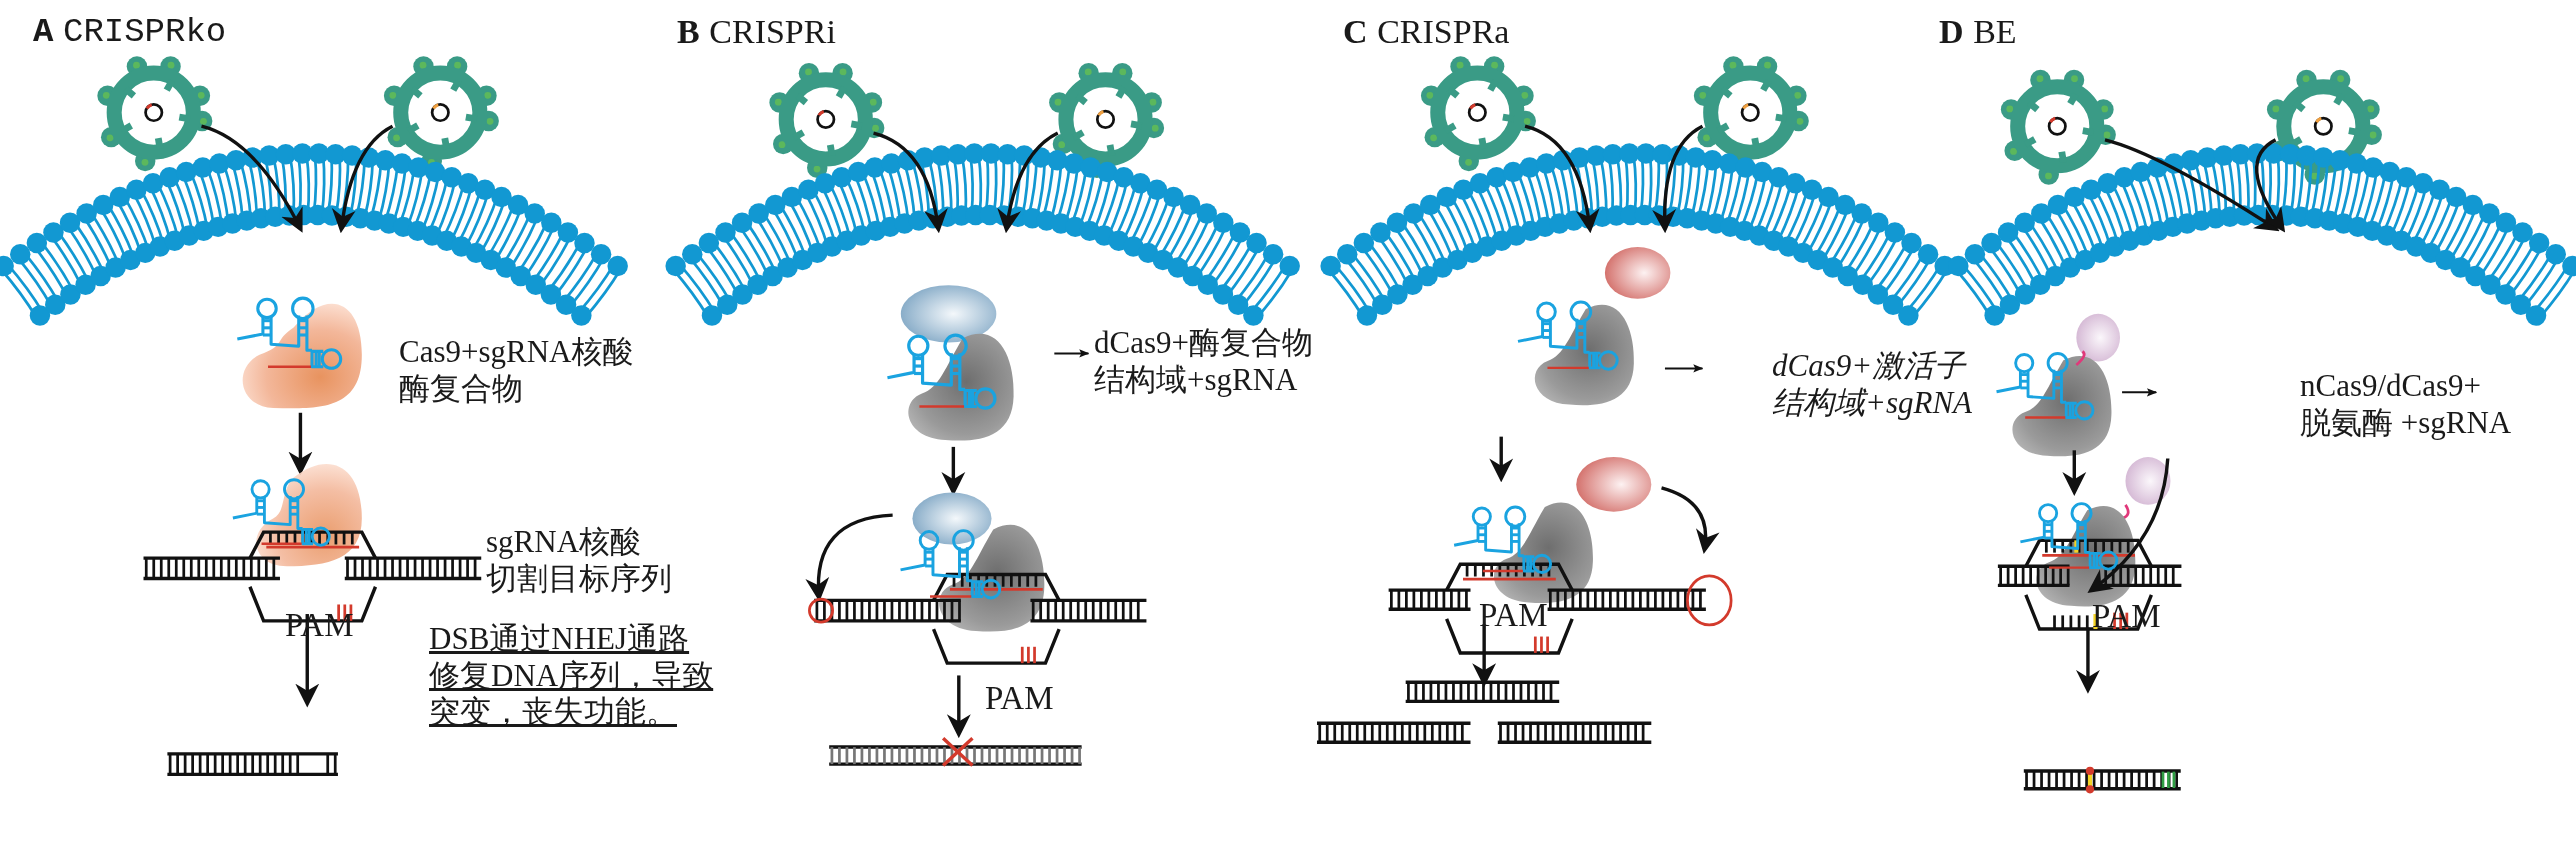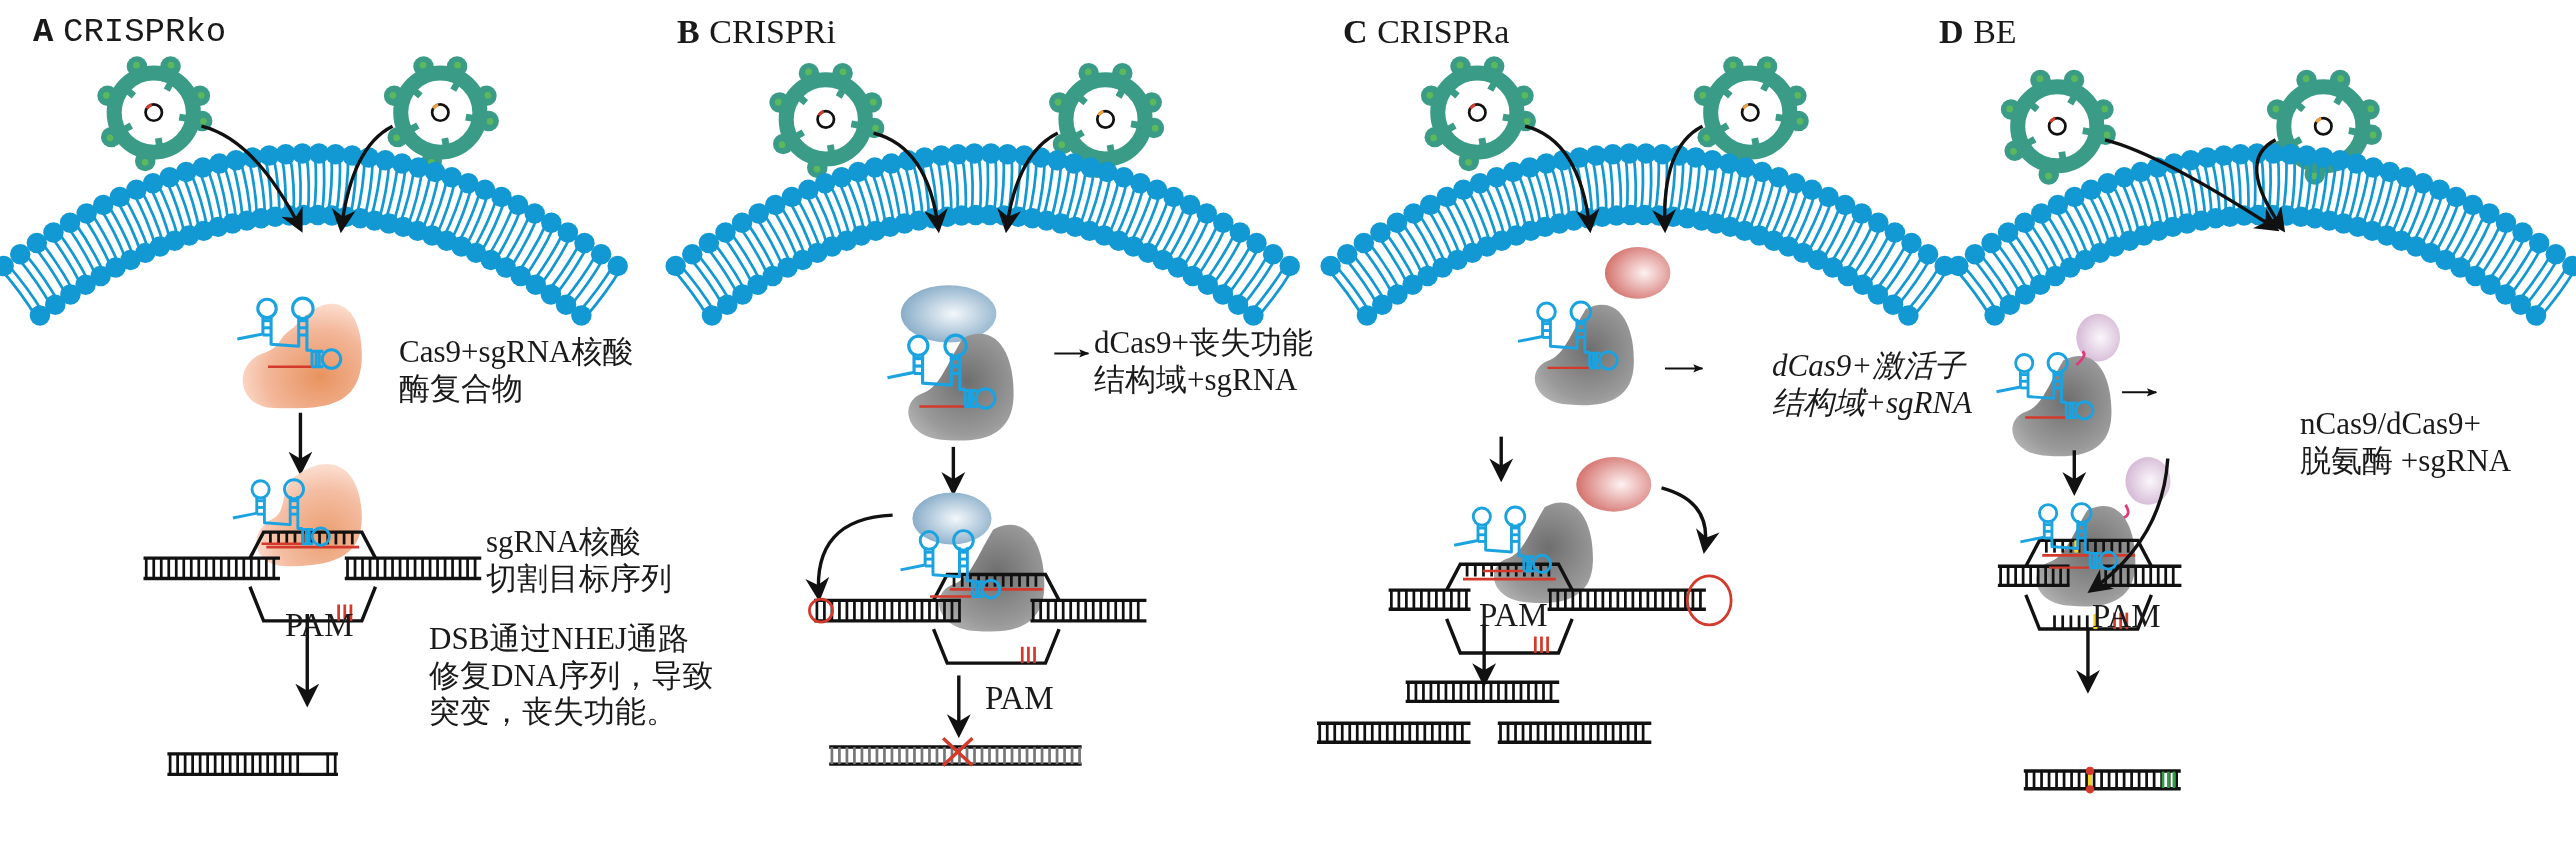--- a/index.html
+++ b/index.html
@@ -1773,28 +1773,28 @@
 </div>
 <div class="panel-title" style="left:1939px; top:15px;text-align:right;">
   <span class="letter">D</span><span>BE</span>
 </div>
 
 <div class="label" style="left:399px; top:334px;">Cas9+sgRNA核酸
 酶复合物</div>
 <div class="label" style="left:486px; top:524px;">sgRNA核酸
 切割目标序列</div>
 <div class="pam" style="left:285px; top:609px;">PAM</div>
-<div class="label" style="left:429px; top:621px;">DSB通过NHEJ通路
+<div class="label" style="left:429px; top:621px;text-decoration:underline;">DSB通过NHEJ通路
 修复DNA序列，导致
 突变，丧失功能。</div>
 
-<div class="label" style="left:1094px; top:325px;">dCas9+丧失功能
+<div class="label" style="left:1094px; top:325px;">dCas9+酶复合物
 结构域+sgRNA</div>
 <div class="pam" style="left:985px; top:682px;">PAM</div>
 
 <div class="label" style="left:1772px; top:348px;font-style:italic;">dCas9+激活子
 结构域+sgRNA</div>
 <div class="pam" style="left:1479px; top:599px;">PAM</div>
 
-<div class="label" style="left:2300px; top:406px;">nCas9/dCas9+
+<div class="label" style="left:2300px; top:368px;">nCas9/dCas9+
 脱氨酶 +sgRNA</div>
 <div class="pam" style="left:2092px; top:600px;">PAM</div>
 
 
 </body></html>

